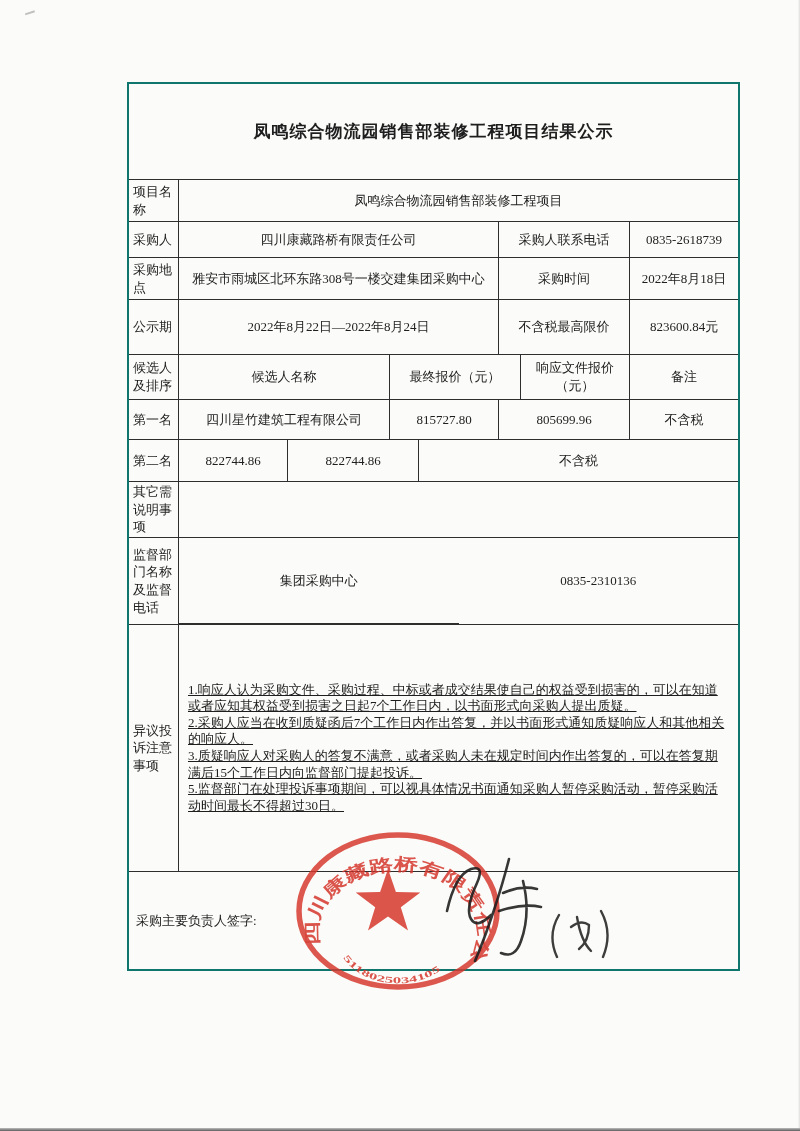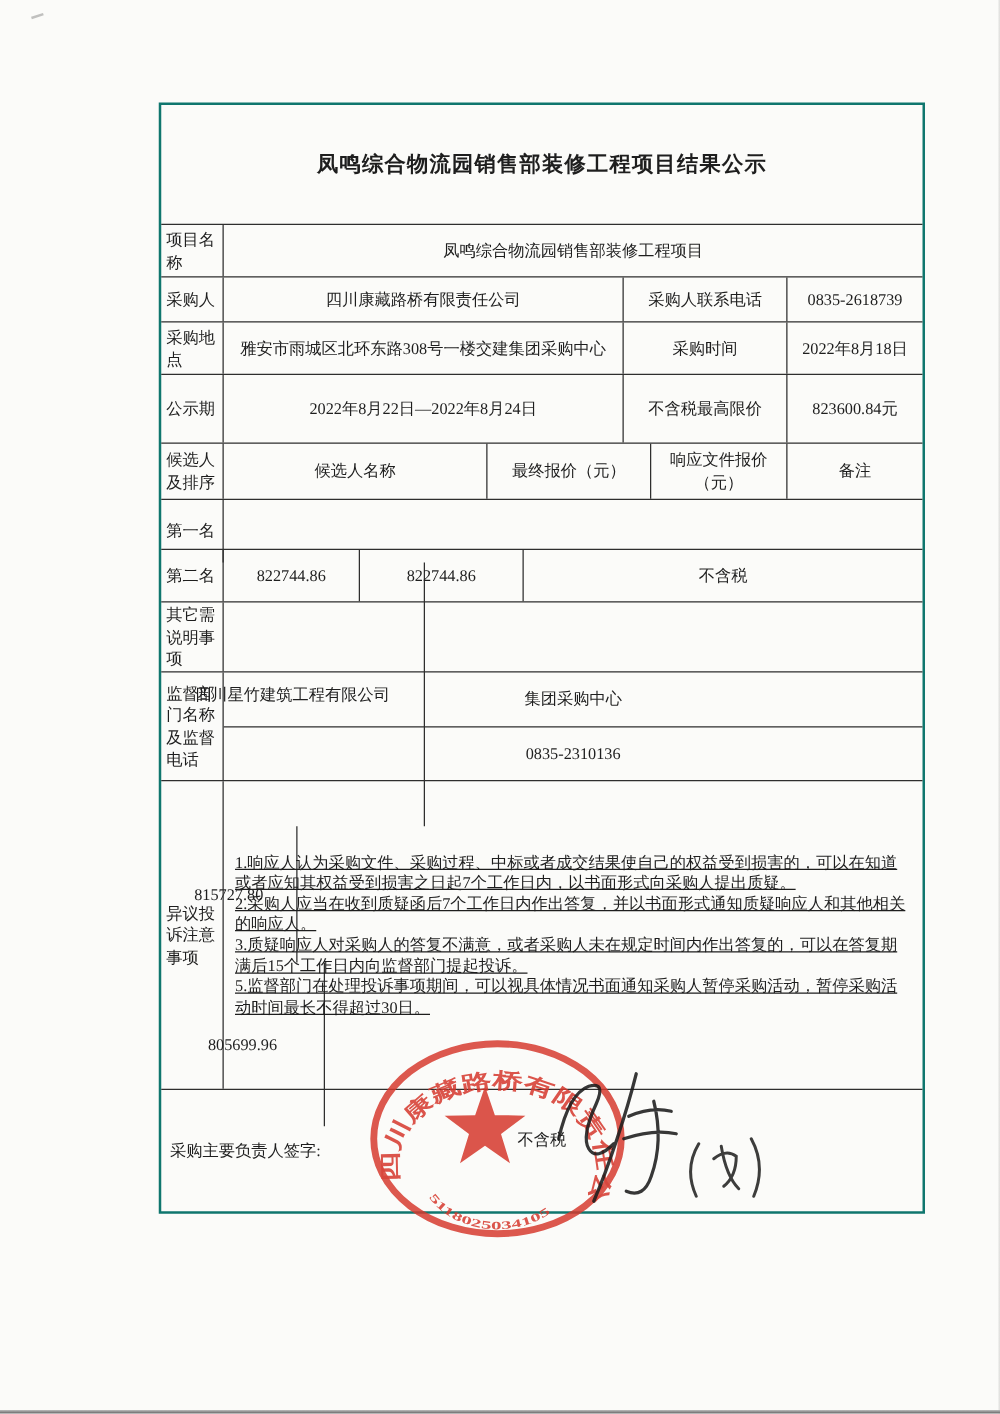--- a/index.html
+++ b/index.html
@@ -54,21 +54,21 @@
   .title-row{border-bottom:1.5px solid #2e2e2e;height:95px;display:flex;align-items:center;justify-content:center;}
   .doc-title{font-weight:bold;font-size:17px;letter-spacing:1px;}
   .w-name{flex:0 0 211px;width:211px;}
   .w-price1{flex:0 0 109px;width:109px;padding:2px 12px;}
   .w-price2{flex:0 0 131px;width:131px;}
   .w-remark{flex:1;}
   .w-val{flex:0 0 320px;width:320px;}
   .w-lab2{flex:0 0 131px;width:131px;}
   .w-val2{flex:1;}
   .wide-cell{flex:1;}
-  .sup-right{flex:1;display:flex;flex-direction:column;}
+  .sup-right{flex:1;display:flex;flex-direction:row;}
   .sup-sub{flex:1;display:flex;align-items:center;justify-content:center;box-sizing:border-box;}
   .sup-sub:first-child{border-bottom:1.5px solid #2e2e2e;}
   .objection-cell{
     flex:1;display:flex;flex-direction:column;justify-content:center;
     text-align:left;padding:10px 9px;border-right:none;text-decoration:underline;
   }
   .objection-cell p{margin:0;line-height:1.28;font-size:13px;}
   .sig-row{height:97px;display:flex;align-items:center;padding-left:7px;box-sizing:border-box;}
   
   .stamp-svg{position:absolute;left:292px;top:830px;opacity:.93;}
@@ -114,21 +114,21 @@
     </div>
 
     <div class="t-row" style="height:45px;">
       <div class="cell label-cell">候选人及排序</div>
       <div class="cell w-name">候选人名称</div>
       <div class="cell w-price2">最终报价（元）</div>
       <div class="cell w-price1">响应文件报价（元）</div>
       <div class="cell w-remark">备注</div>
     </div>
 
-    <div class="t-row" style="height:40px;flex-direction:column;">
+    <div class="t-row" style="height:40px;">
       <div class="cell label-cell">第一名</div>
       <div class="cell w-name">四川星竹建筑工程有限公司</div>
       <div class="cell w-price1">815727.80</div>
       <div class="cell w-price2">805699.96</div>
       <div class="cell w-remark">不含税</div>
     </div>
 
     <div class="t-row" style="height:42px;">
       <div class="cell label-cell">第二名</div>
       <div class="cell w-price1">822744.86</div>

